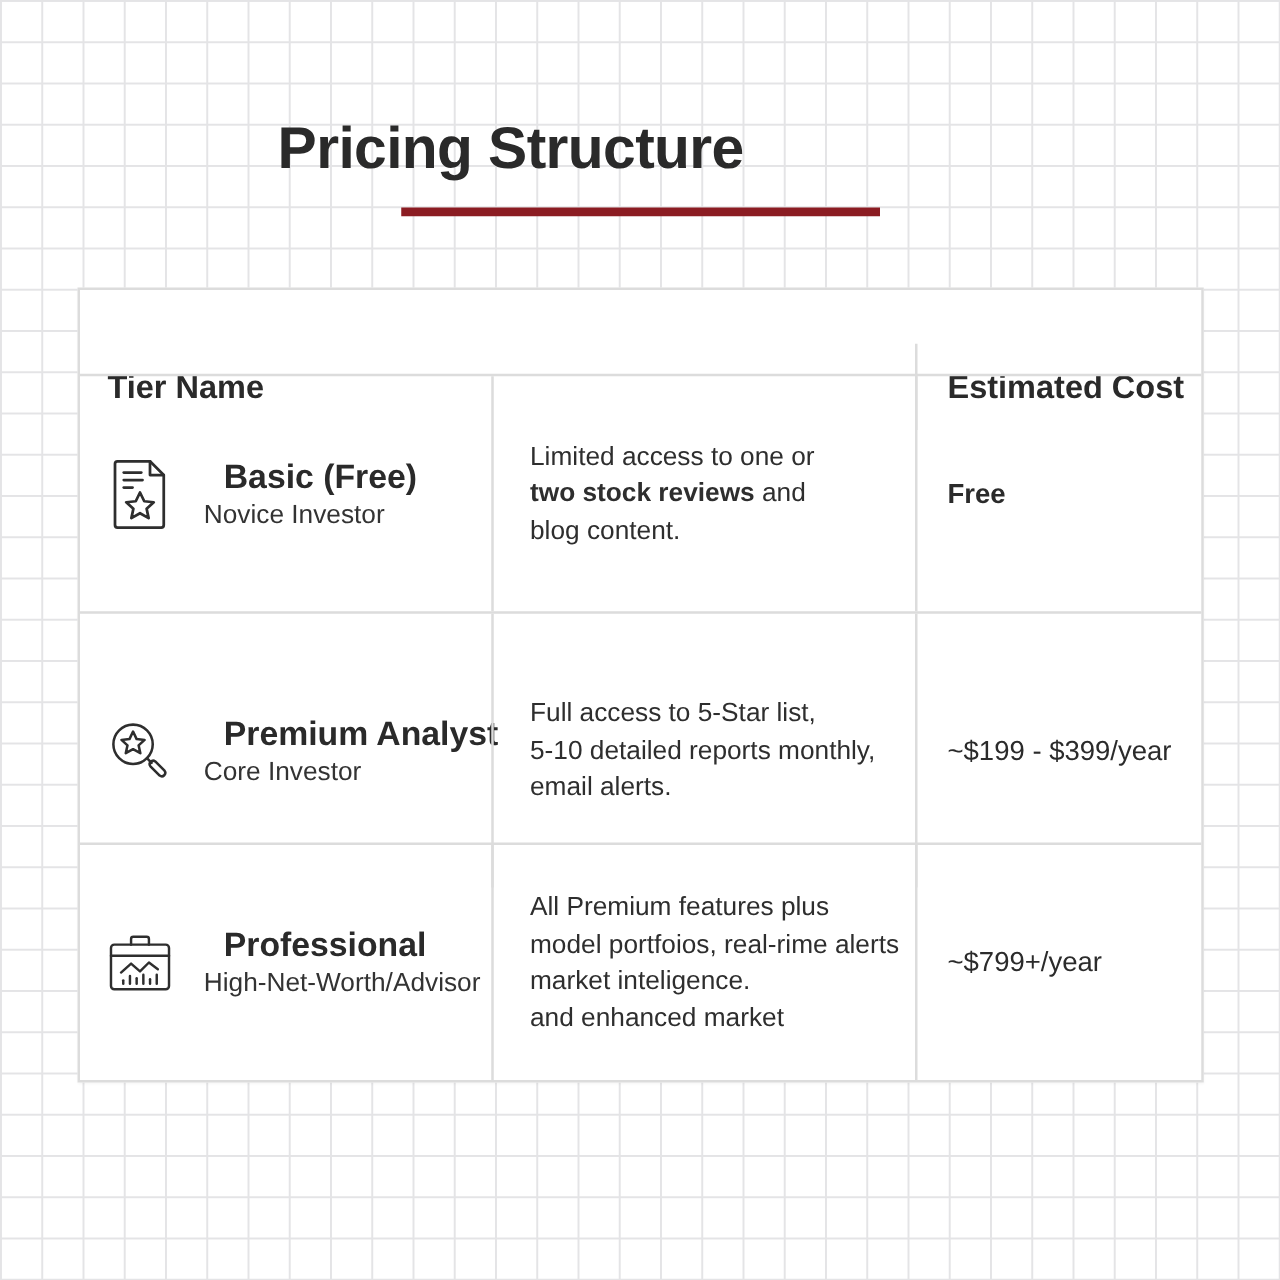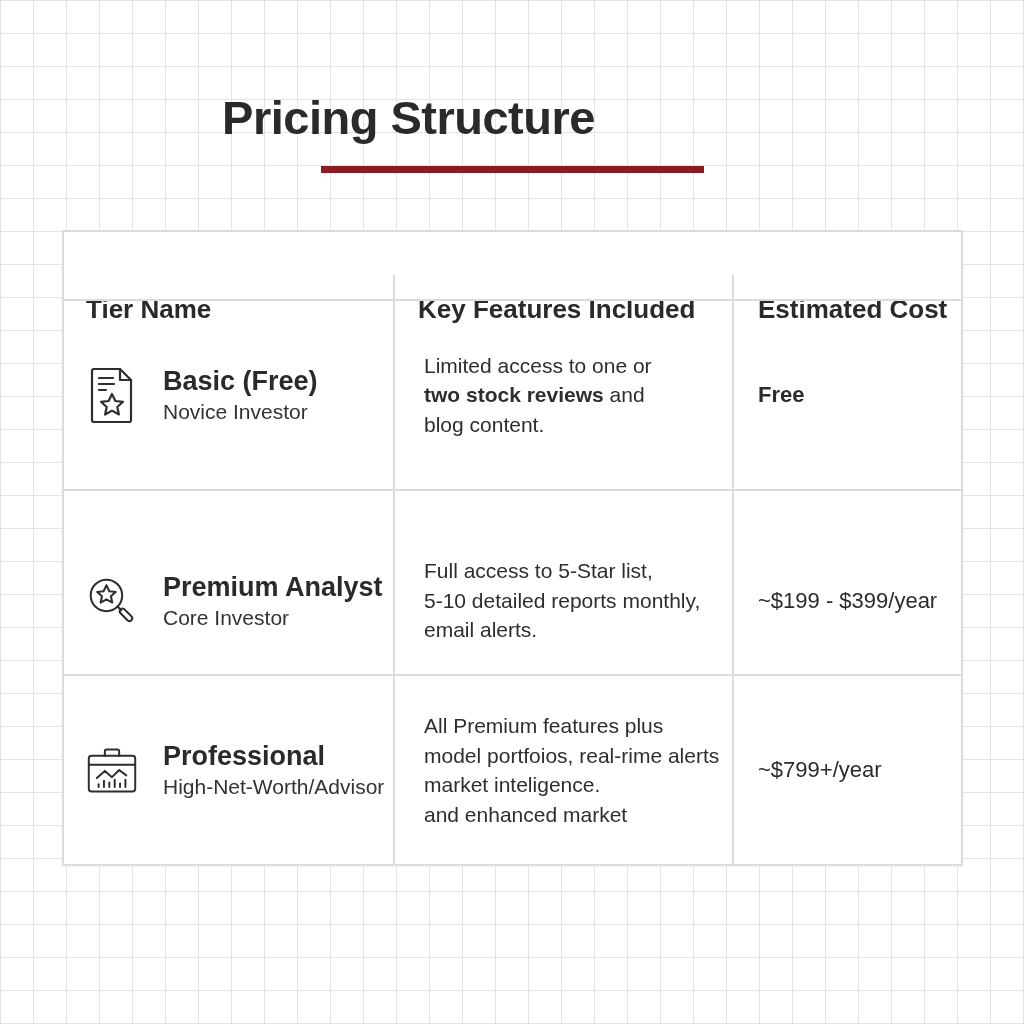--- a/index.html
+++ b/index.html
@@ -92,20 +92,21 @@
       justify-content: center;
       margin-right: 26px;
       flex-shrink: 0;
     }
     .tier-name {
       font-size: 27px;
       font-weight: bold;
       color: #2a2a2a;
       line-height: 34px;
       white-space: nowrap;
+      margin-left: 16px;
     }
     .tier-sub {
       font-size: 21px;
       color: #333333;
       line-height: 28px;
       white-space: nowrap;
     }
 
     .features {
       padding-left: 29px;
@@ -127,21 +128,20 @@
 </head>
 <body>
 
 <h1 class="title">Pricing Structure</h1>
 <div class="title-underline"></div>
 
 <div class="table">
 
   <div class="row" style="top:0; height:69px;">
     <div class="cell c1 hdr">Tier Name</div>
-    <div class="cell c2 hdr">Key Features Included</div>
     <div class="cell c3 hdr">Estimated Cost</div>
   </div>
 
   <div class="row" style="top:67px; height:190px;">
     <div class="cell c1">
       <div class="tier-wrap">
         <span class="tier-icon">
           <svg width="46" height="58" viewBox="0 0 46 58" fill="none" stroke="#2e2e2e" stroke-width="2.2" stroke-linejoin="round" stroke-linecap="round">
             <path d="M5 3 H31 L42 14 V54 a2 2 0 0 1 -2 2 H5 a2 2 0 0 1 -2 -2 V5 a2 2 0 0 1 2 -2 Z"></path>
             <path d="M31 3 V14 H42"></path>

